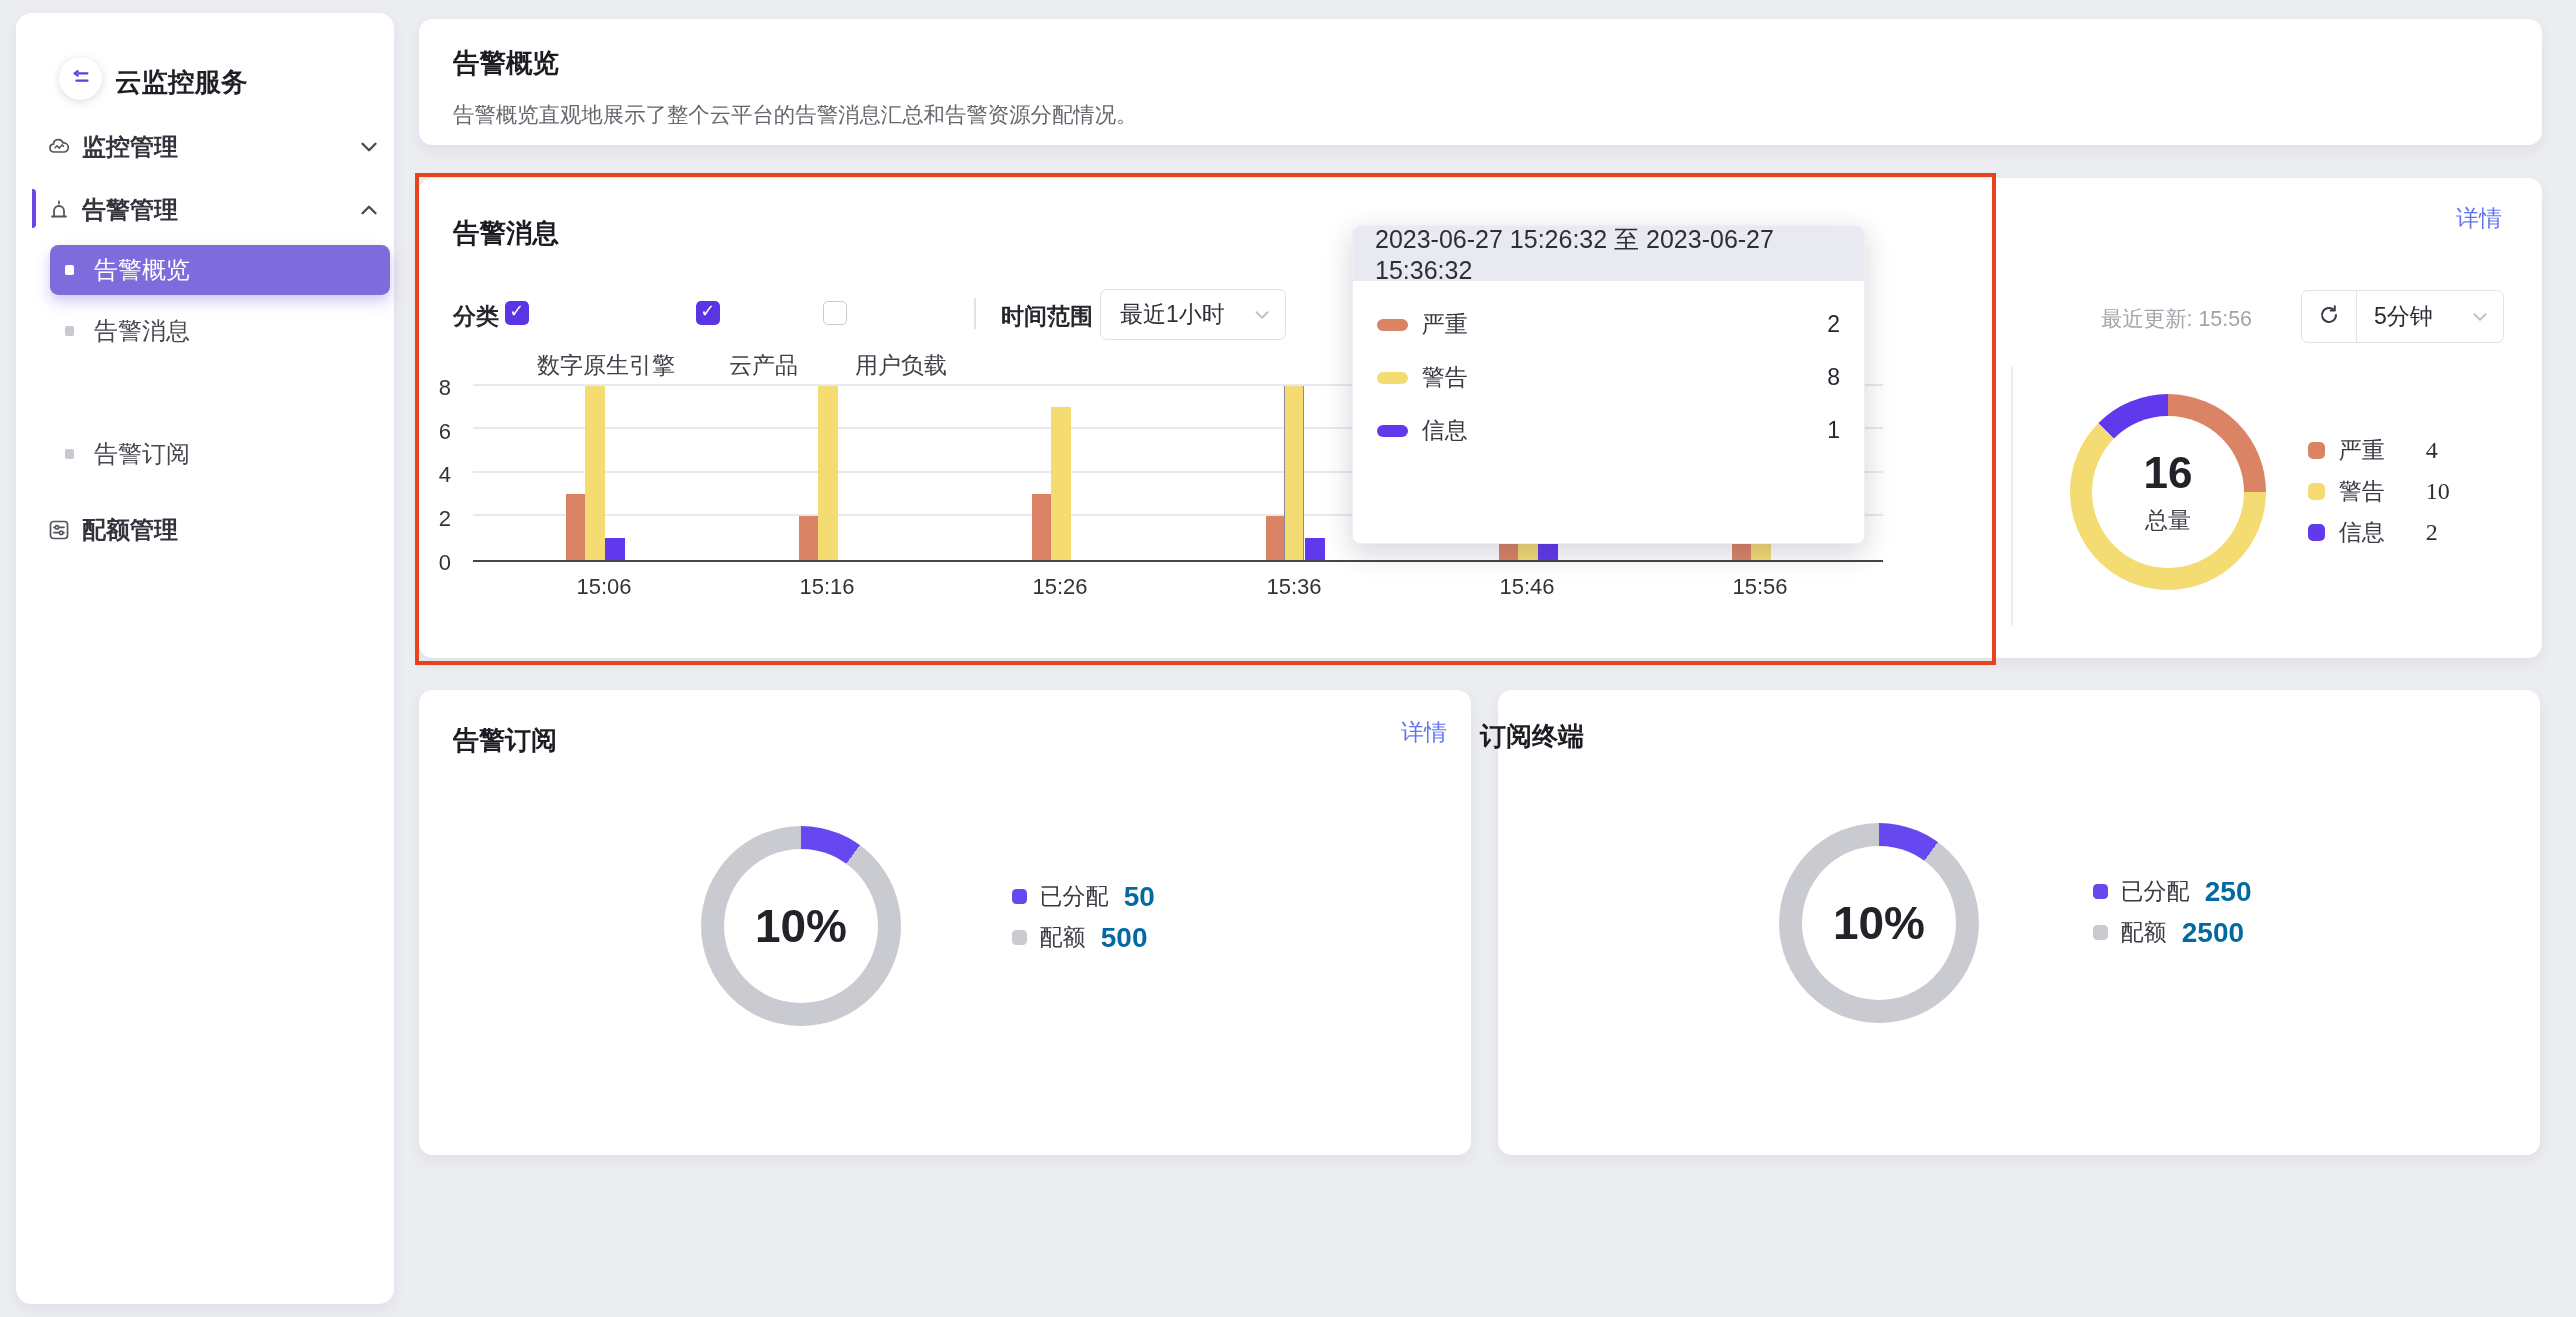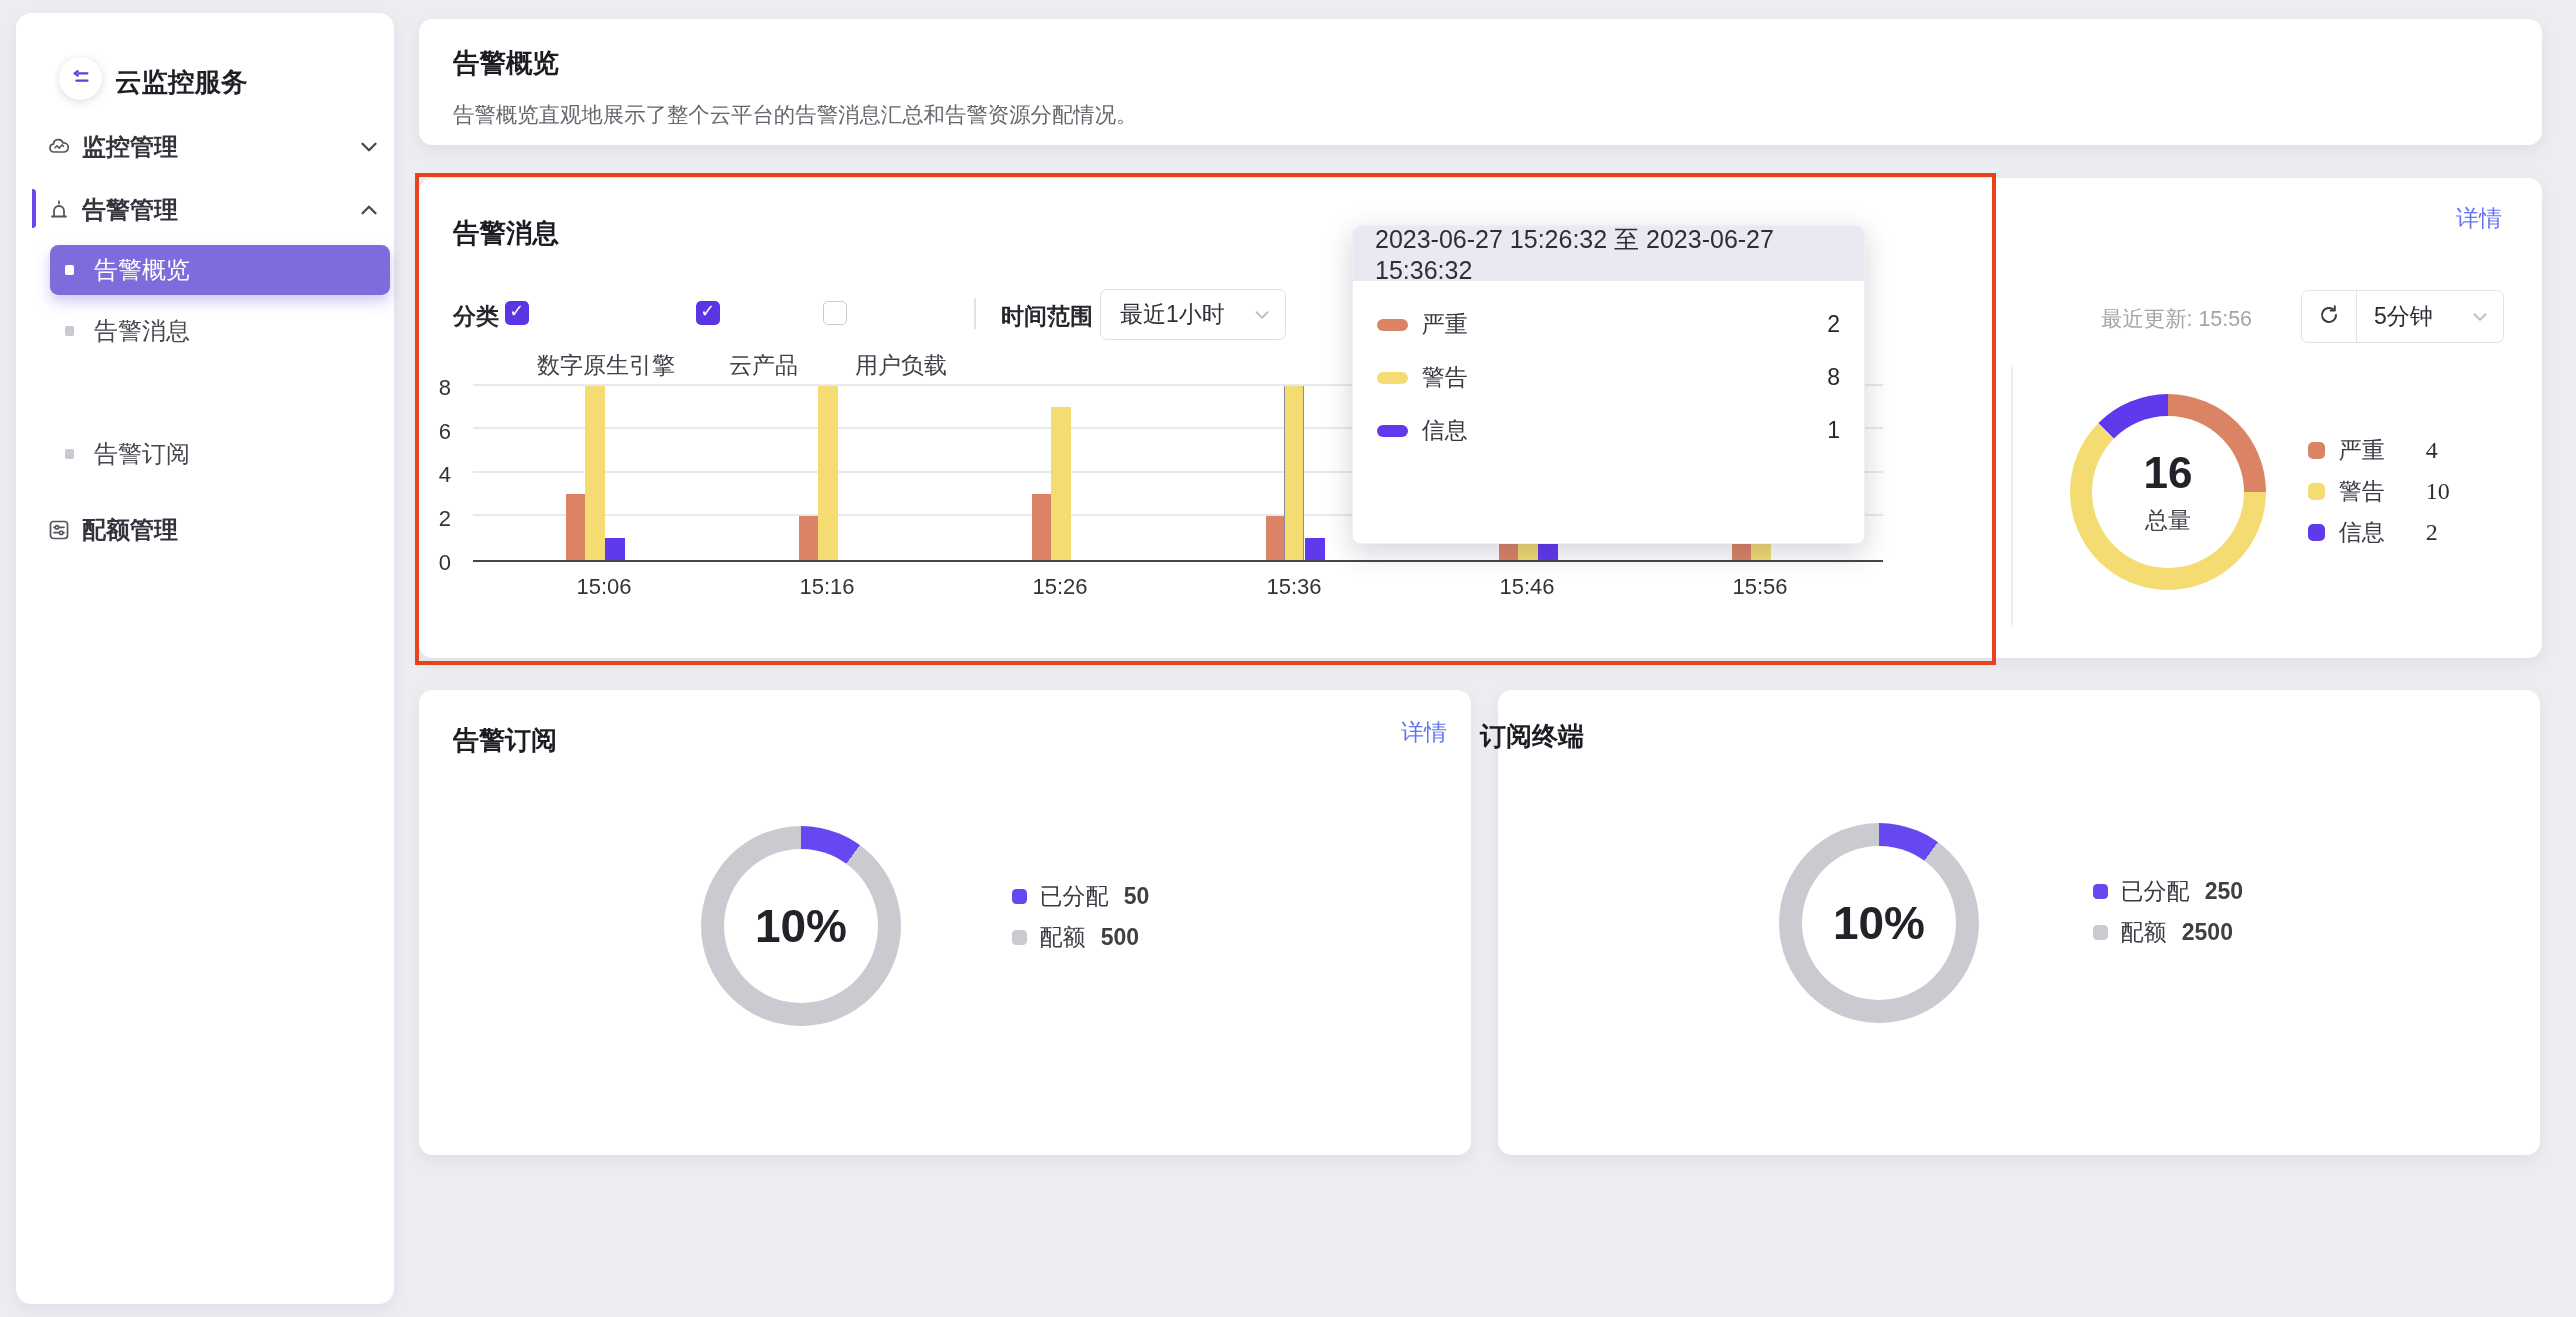--- a/index.html
+++ b/index.html
@@ -96,21 +96,21 @@
   .term-card { left:1498px; top:690px; width:1042px; height:465px; }
   .bc-title { position:absolute; font-size:26px; font-weight:700; color:#1C1C22; z-index:5; }
   .d2 { left:701px; top:826px; width:200px; height:200px; z-index:4; }
   .d3 { left:1779px; top:823px; width:200px; height:200px; z-index:4; }
   .d2 .donut-hole, .d3 .donut-hole { left:23px; top:23px; width:154px; height:154px; }
   .pct { font-size:46px; font-weight:600; color:#222228; }
   .legend-2 { left:1012px; top:876px; }
   .legend-3 { left:2093px; top:871px; }
   .legend-q .lg-swatch { width:15.4px; height:15.4px; border-radius:4.3px; }
   .legend-q .lg-label { width:auto; margin-left:12px; font-size:23px; }
-  .legend-q .lg-value { font-family:"Liberation Sans", sans-serif; font-weight:700; font-size:23px; margin-left:15.4px; color:#404040; }
+  .legend-q .lg-value { font-family:"Liberation Sans", sans-serif; font-weight:700; font-size:28px; margin-left:15.4px; color:#0369a1; }
 </style>
 </head>
 <body>
 
 <div id="app">
 
   <div class="card sidebar">
     <div class="logo-circle">
       <span>
         <svg width="22" height="22" viewBox="0 0 24 24" fill="none" stroke="#5B3FE0" stroke-width="2.4" stroke-linecap="round" stroke-linejoin="round">

